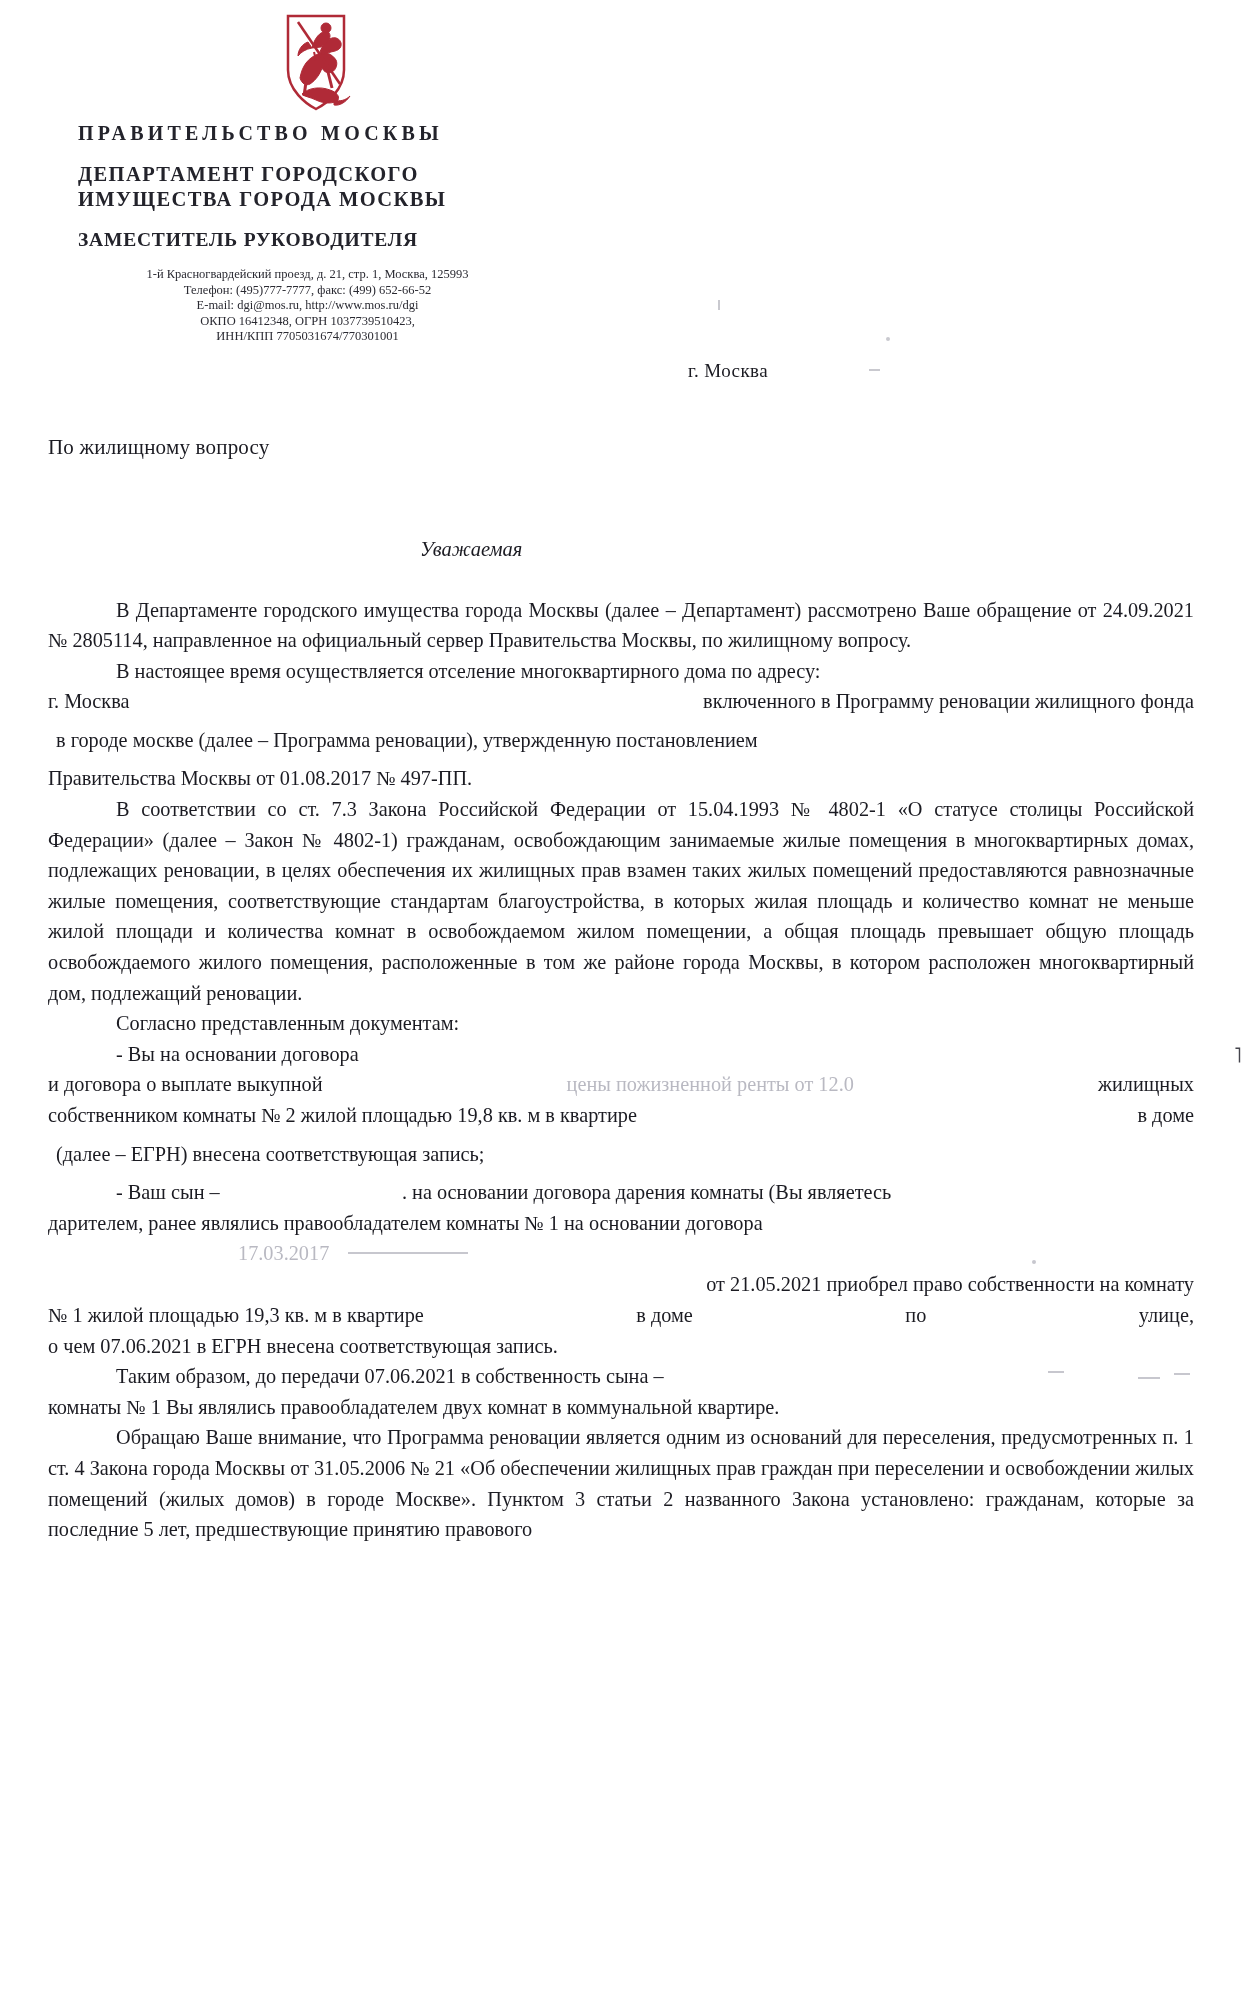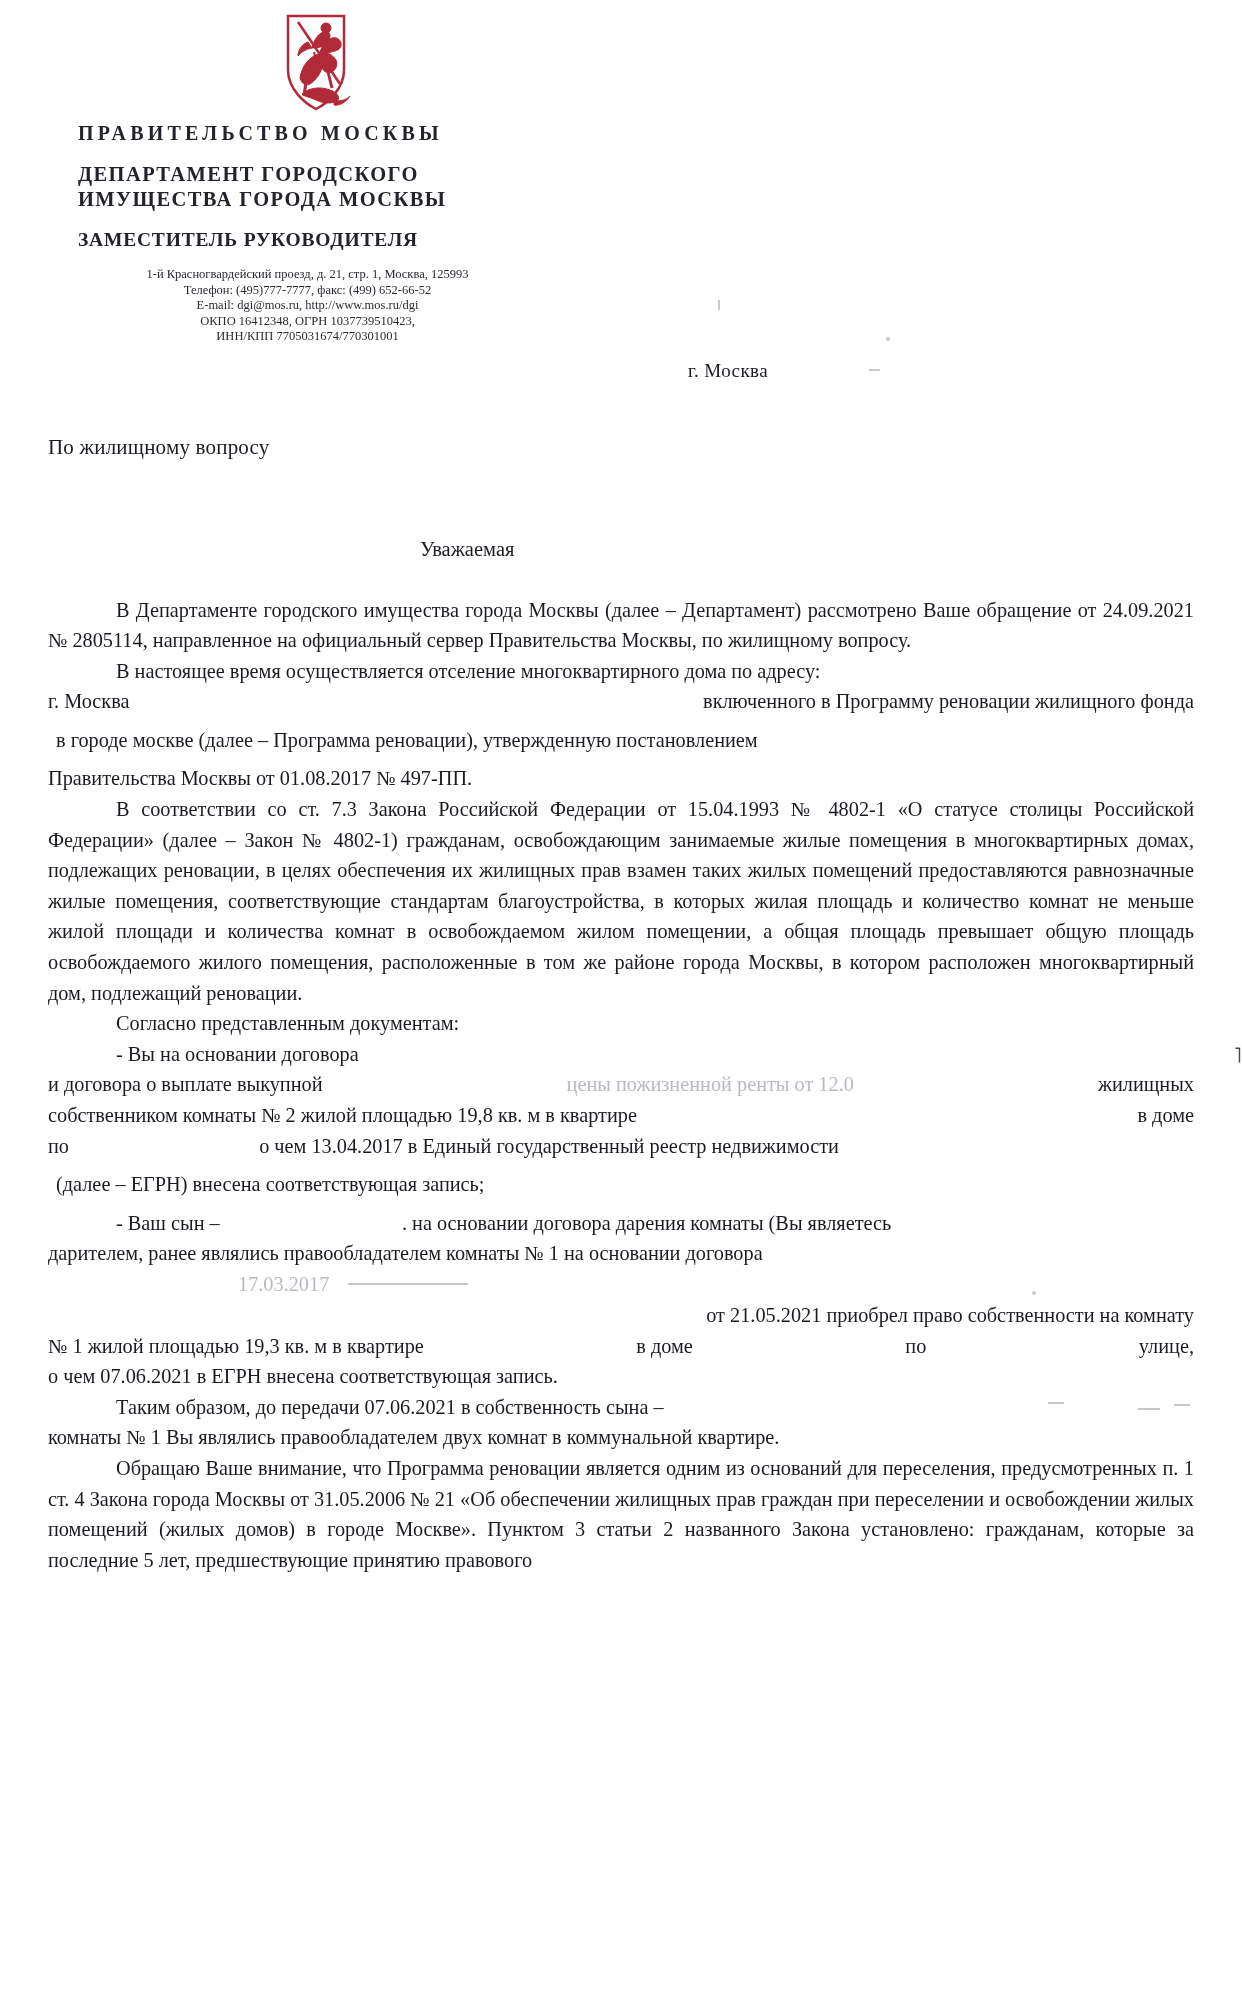--- a/index.html
+++ b/index.html
@@ -175,20 +175,21 @@
   .subject {
     margin-left: 48px;
     margin-top: 90px;
     font-size: 21px;
     letter-spacing: 0.2px;
   }
   .salutation {
     margin-top: 78px;
     margin-left: 420px;
     font-size: 20.5px;
+    font-style: italic;
   }
   .body {
     margin: 34px 48px 0 48px;
     width: 1146px;
     font-size: 20.3px;
     line-height: 30.6px;
     text-align: justify;
     text-justify: inter-word;
   }
   .body p {
@@ -297,25 +298,20 @@
       </p>
       <p class="noindent" style="margin:0; display:flex; justify-content:space-between; align-items:baseline;">
         <span>и договора о выплате выкупной</span>
         <span class="ghost">цены пожизненной ренты от 12.0</span>
         <span>жилищных</span>
       </p>
       <p class="noindent" style="margin:0; display:flex; justify-content:space-between;">
         <span>собственником комнаты № 2 жилой площадью 19,8 кв. м в квартире</span>
         <span>в доме</span>
       </p>
-      <p class="noindent" style="margin:0;">
-        <span>по</span>
-        <span style="display:inline-block; width:180px;"></span>
-        <span>о чем 13.04.2017 в Единый государственный реестр недвижимости</span>
-      </p>
       <p class="noindent" style="margin:8px;">
         <span>(далее – ЕГРН) внесена соответствующая запись;</span>
       </p>
     </div>
 
     <div class="maskline">
       <p class="noindent" style="margin:0; text-indent:68px;">
         <span>- Ваш сын –</span>
         <span style="display:inline-block; width:172px;"></span>
         <span>. на основании договора дарения комнаты (Вы являетесь</span>

